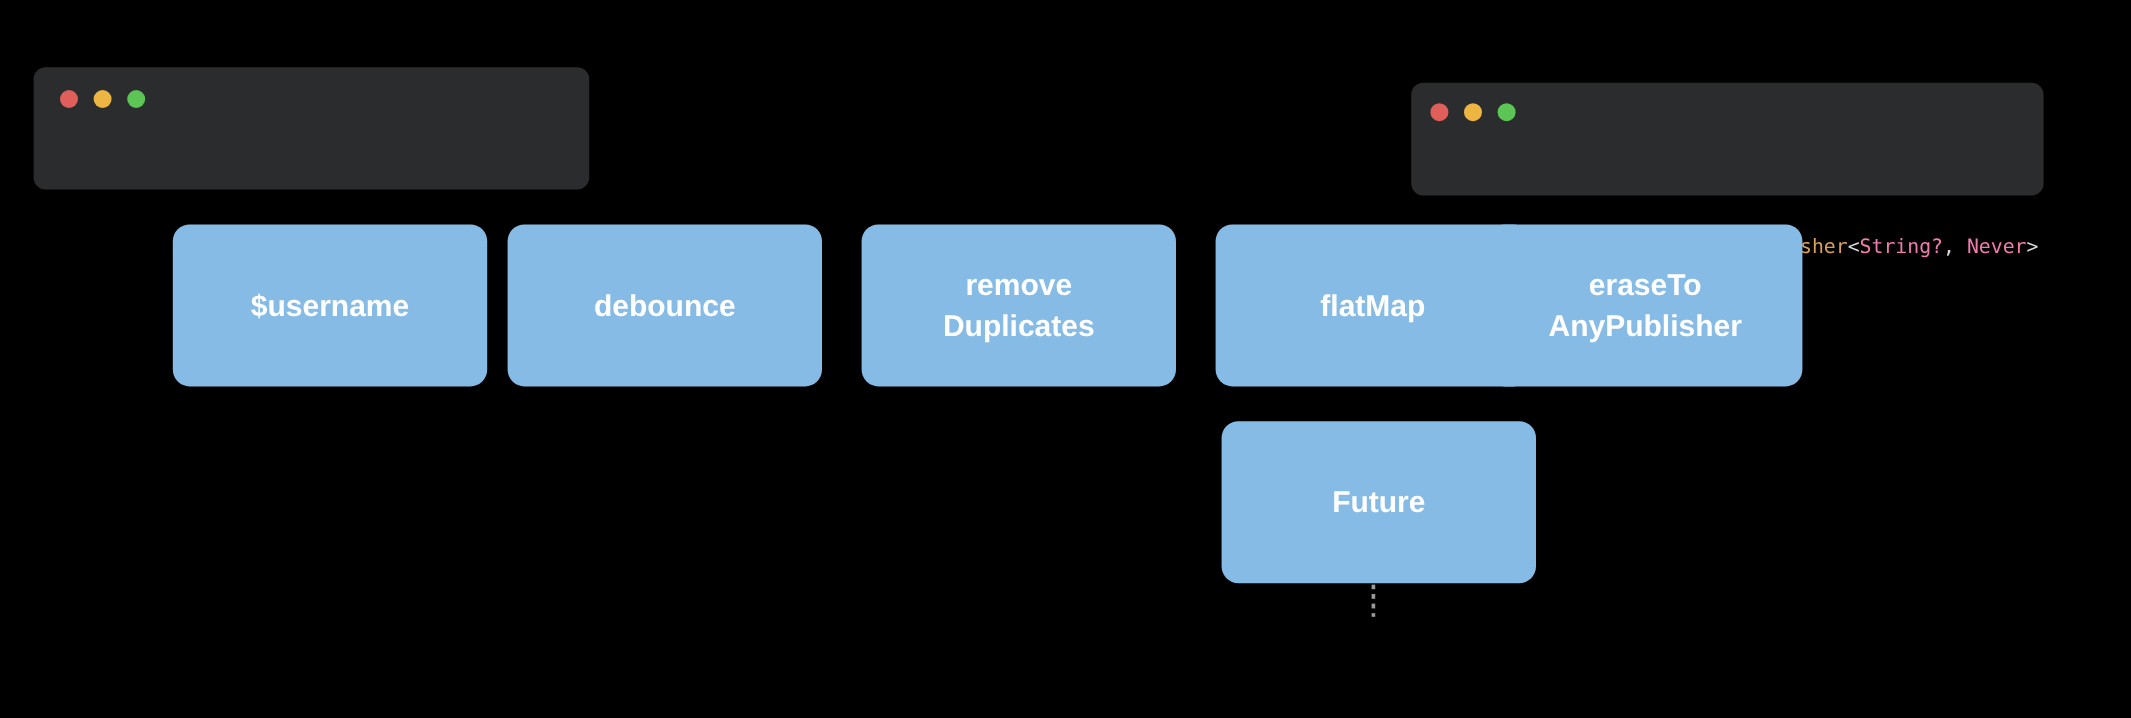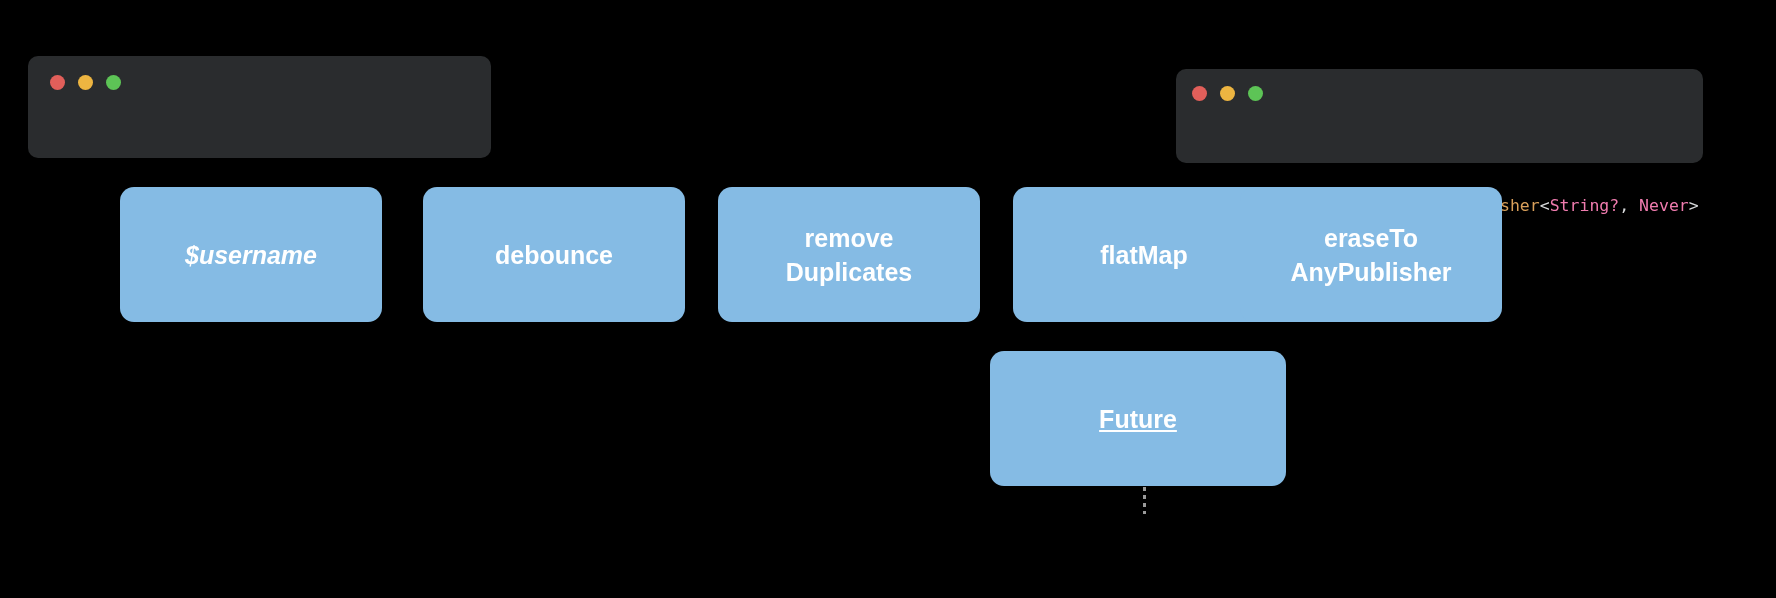--- a/index.html
+++ b/index.html
@@ -91,32 +91,31 @@
     text-align: center;
     color: #FFFFFF;
     font-weight: bold;
     font-size: 25px;
     line-height: 1.36;
     box-sizing: border-box;
   }
   .op-box .label { padding: 0 8px; }
 
   .row1 { top: 187px; height: 135px; width: 262px; }
-  #box-username  { left: 120px; font-style: italic; }
+  #box-username  { left: 144px; }
   #box-debounce  { left: 423px; }
   #box-remove    { left: 718px; }
   #box-flatmap   { left: 1013px; }
   #box-erase     { left: 1240px; }
 
   #box-future {
-    left: 990px;
+    left: 1018px;
     top: 351px;
-    width: 296px;
+    width: 262px;
     height: 135px;
-    text-decoration: underline;
   }
 
   
   #future-connector {
     position: absolute;
     left: 1143px;
     top: 487px;
     width: 3px;
     height: 27px;
     background-image: linear-gradient(

